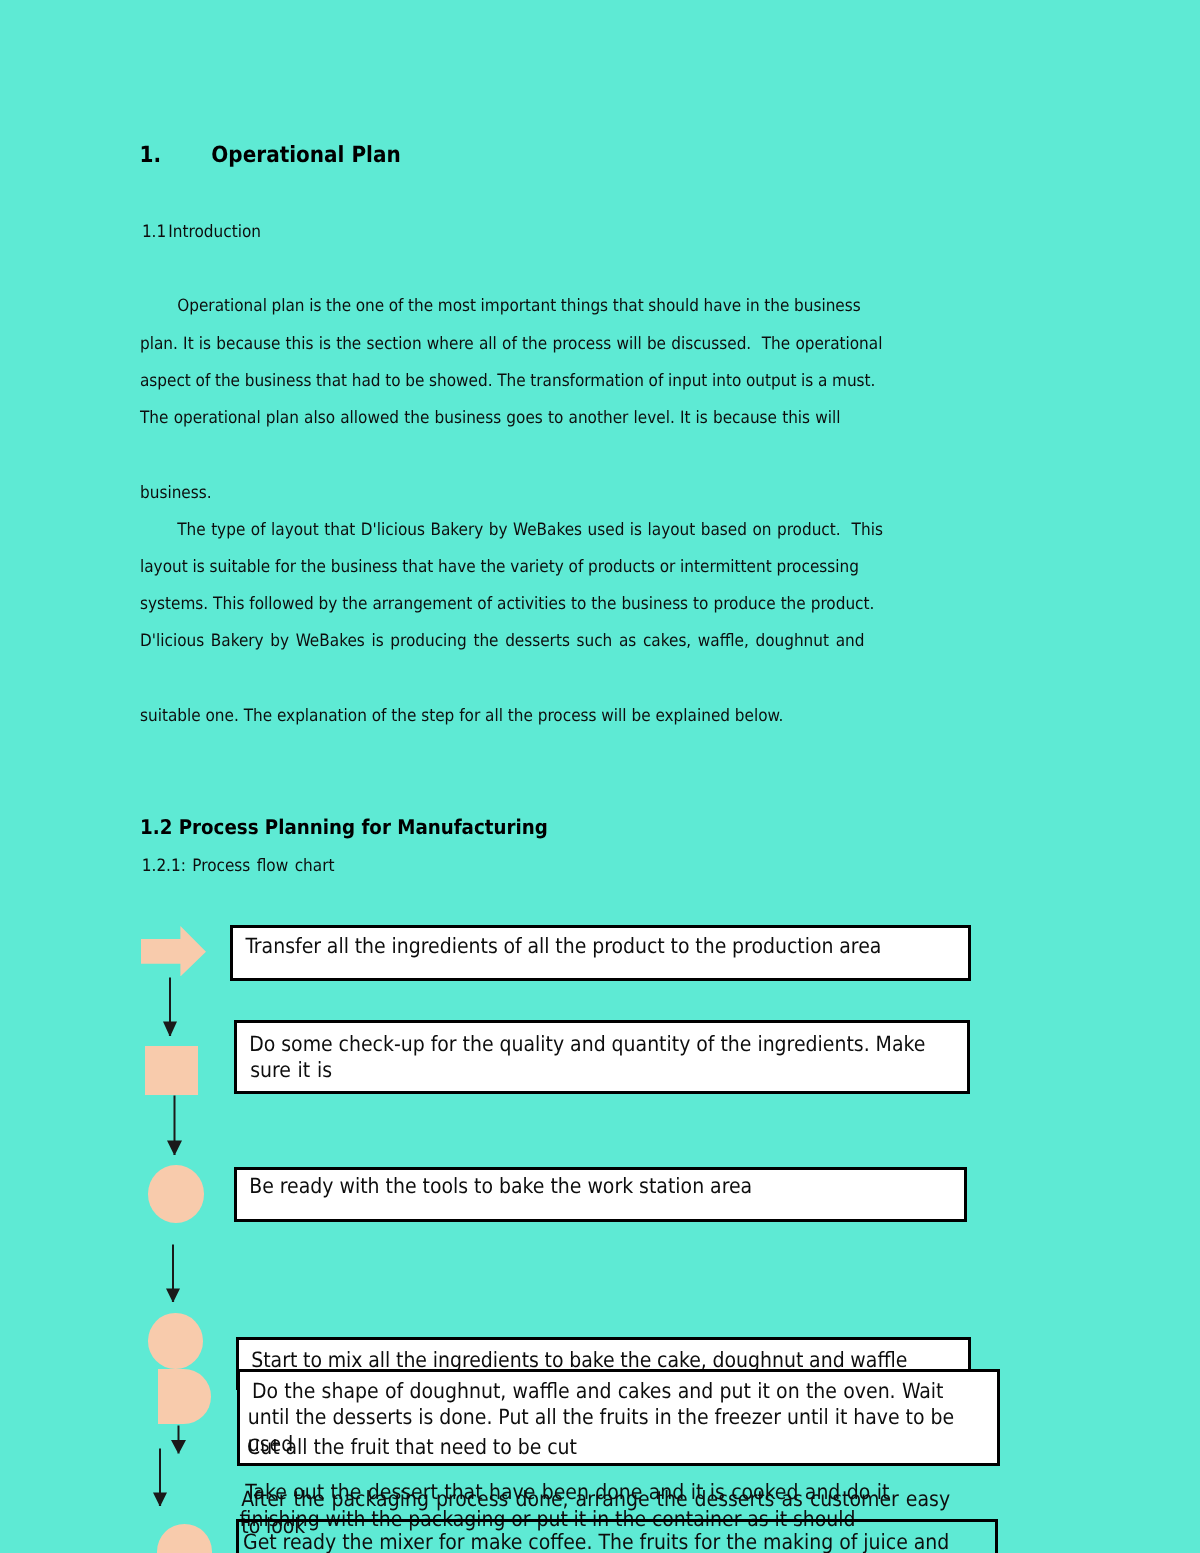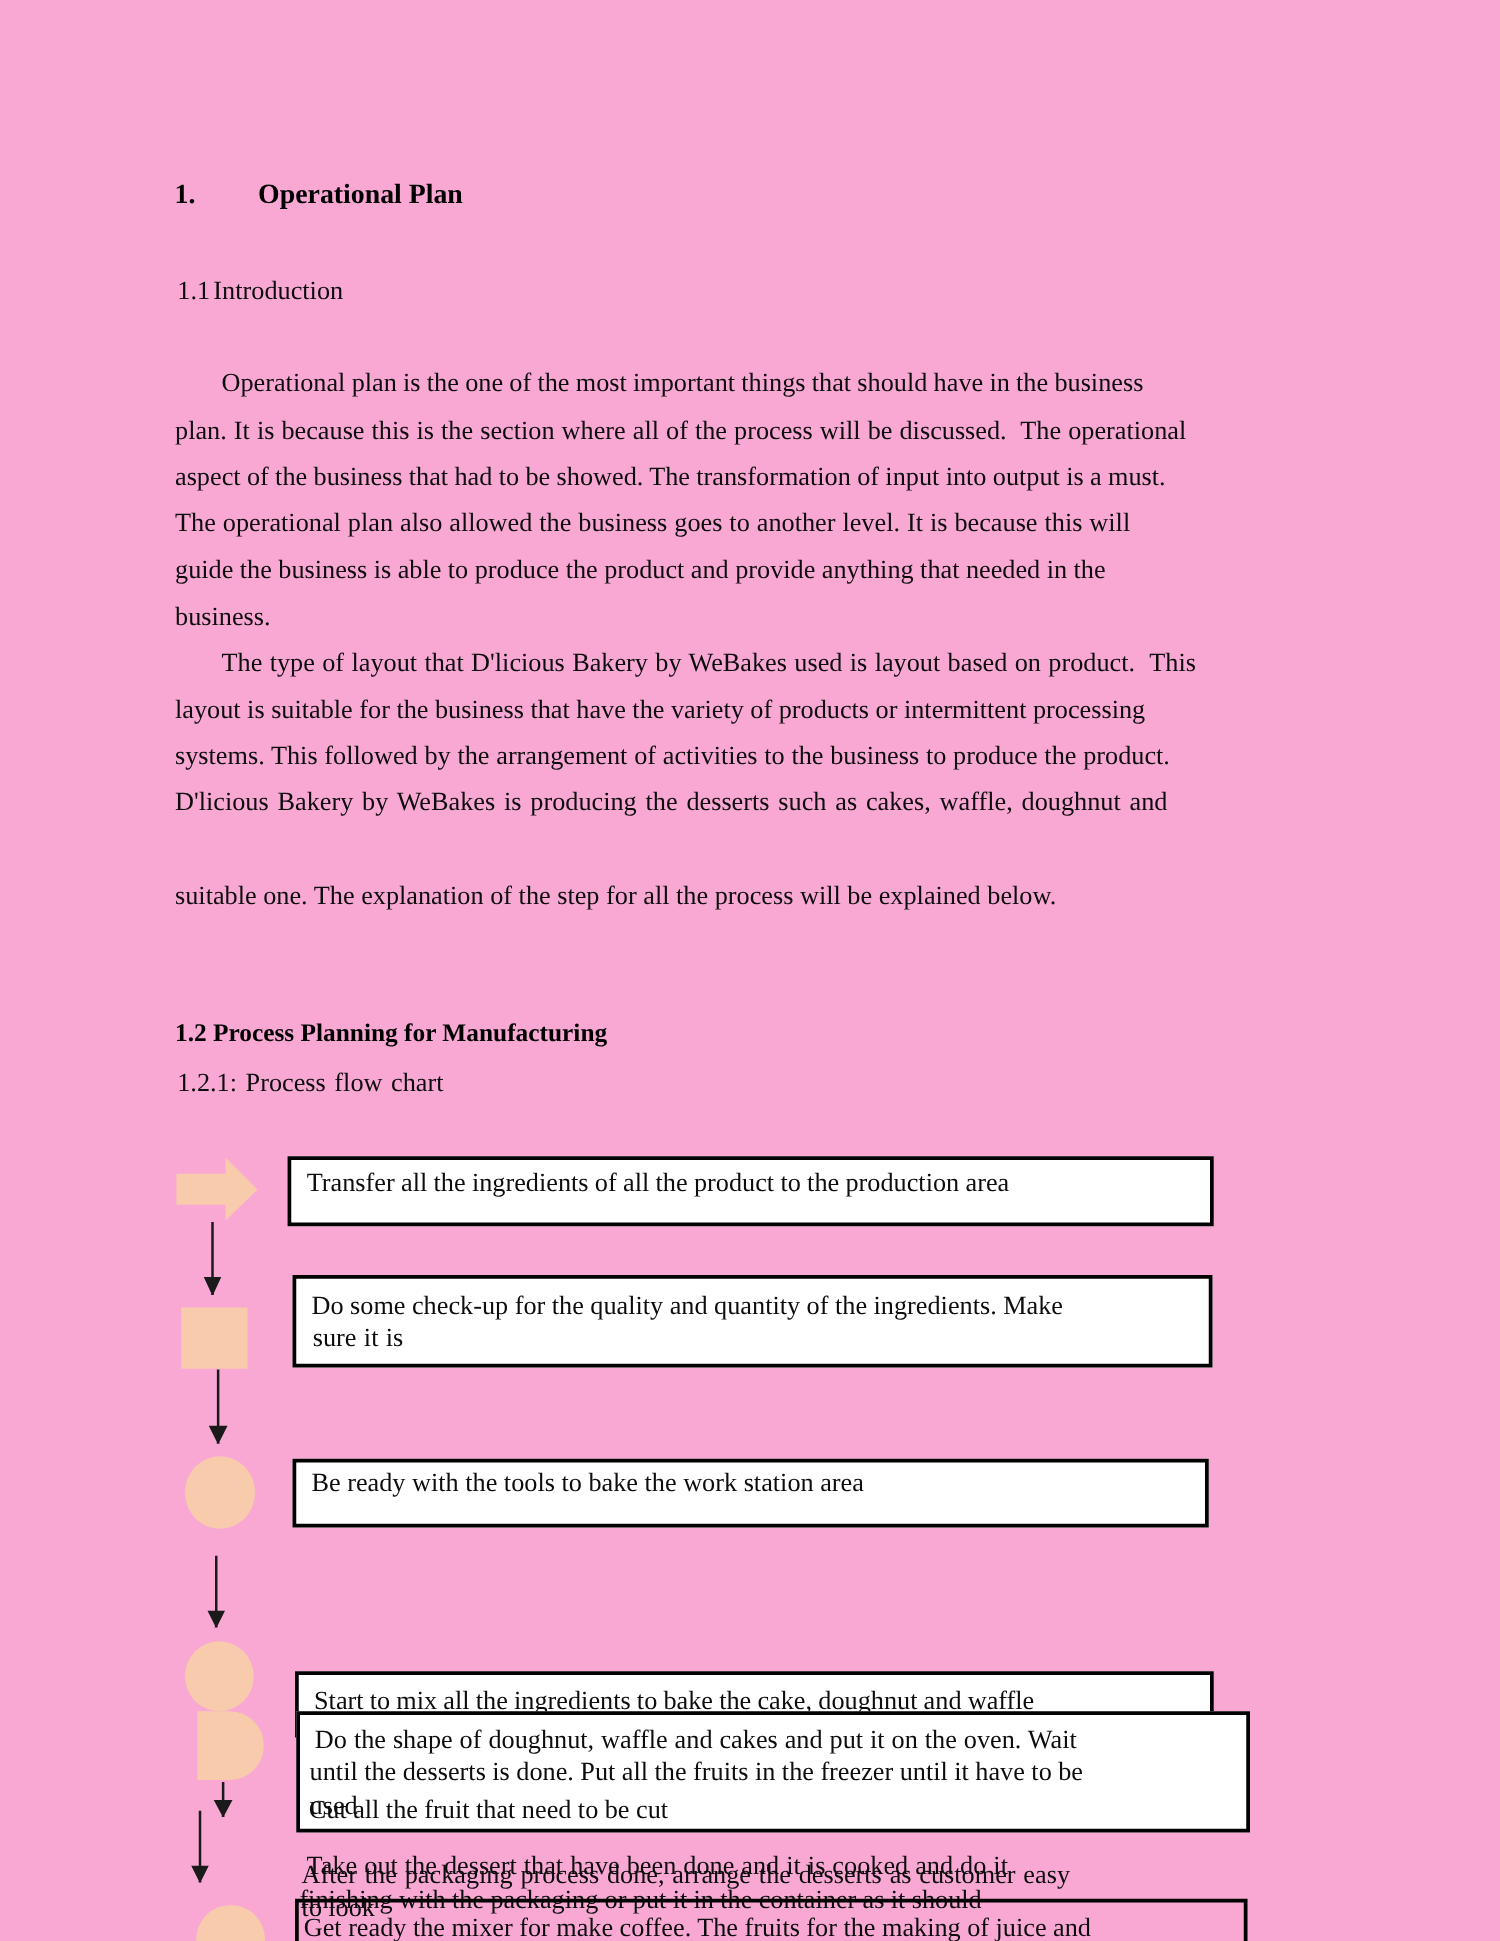--- a/index.html
+++ b/index.html
@@ -1,41 +1,40 @@
 <!DOCTYPE html>
 <html><head>
 <meta charset="utf-8">
 <title>Operational Plan</title>
 <style>
   html,body{margin:0;padding:0;background:#ffffff;}
   body{width:1200px;height:1553px;position:relative;overflow:hidden;
        font-family:"DejaVu Sans Condensed","DejaVu Sans",sans-serif;color:#0d0d0d;
        -webkit-font-smoothing:antialiased;text-rendering:geometricPrecision;}
-  .page{position:absolute;left:0;top:0;width:1200px;height:1553px;background:#f9a8d4;font-family:Liberation Serif, serif;}
-  .tline{position:absolute;white-space:pre;font-size:21px;line-height:21px;text-align:center;}
+  .page{position:absolute;left:0;top:0;width:1200px;height:1553px;background:#5eead4;}
+  .tline{position:absolute;white-space:pre;font-size:17px;line-height:21px;text-align:center;}
   .h1{position:absolute;left:139.6px;top:143.5px;font-weight:bold;font-size:22.25px;
       line-height:22.25px;white-space:pre;color:#000;}
   .h1 .gap{display:inline-block;width:50.2px;}
   .h2{position:absolute;left:140px;top:816.6px;font-weight:bold;font-size:20.3px;
       line-height:20.3px;white-space:pre;color:#000;}
   .fcbox{position:absolute;border:3px solid #000;background:#fff;box-sizing:border-box;}
   .fcshape{position:absolute;}
   .fct{position:absolute;white-space:pre;font-size:21px;line-height:21px;color:#0d0d0d;}
 </style>
 </head>
 <body>
 
 <div class="page">
 <div class="h1"><span>1.</span><span class="gap"></span><span>Operational Plan</span></div>
 <div class="tline" style="left:141.9px;top:221.5px;word-spacing:-2.7px">1.1 Introduction</div>
 <div class="tline" style="left:177.2px;top:296.2px;word-spacing:-0.253px;">Operational plan is the one of the most important things that should have in the business</div>
 <div class="tline" style="left:140.0px;top:333.5px;word-spacing:0.384px;">plan. It is because this is the section where all of the process will be discussed.  The operational</div>
 <div class="tline" style="left:140.0px;top:370.7px;word-spacing:-0.189px;">aspect of the business that had to be showed. The transformation of input into output is a must.</div>
 <div class="tline" style="left:140.0px;top:408.0px;word-spacing:0.324px;">The operational plan also allowed the business goes to another level. It is because this will</div>
-<div class="tline" style="left:140.0px;top:445.3px;word-spacing:-0.094px;">guide the business is able to produce the product and provide anything that needed in the</div>
 <div class="tline" style="left:140.0px;top:482.6px;">business.</div>
 <div class="tline" style="left:140.0px;top:556.8px;word-spacing:-0.047px;">layout is suitable for the business that have the variety of products or intermittent processing</div>
 <div class="tline" style="left:177.2px;top:519.5px;word-spacing:0.637px;">The type of layout that D'licious Bakery by WeBakes used is layout based on product.  This</div>
 <div class="tline" style="left:140.0px;top:594.0px;word-spacing:0.143px;">systems. This followed by the arrangement of activities to the business to produce the product.</div>
 <div class="tline" style="left:140.0px;top:631.3px;word-spacing:1.796px;">D'licious Bakery by WeBakes is producing the desserts such as cakes, waffle, doughnut and</div>
 <div class="tline" style="left:140.0px;top:705.9px;">suitable one. The explanation of the step for all the process will be explained below.</div>
 <div class="h2">1.2 Process Planning for Manufacturing</div>
 <div class="tline" style="left:141.8px;top:856.0px;word-spacing:1.6px">1.2.1: Process flow chart</div>
 <div>
 <svg class="fcshape" style="left:141.2px;top:925.9px;" width="65" height="50.5" viewBox="0 0 65 50.5">

